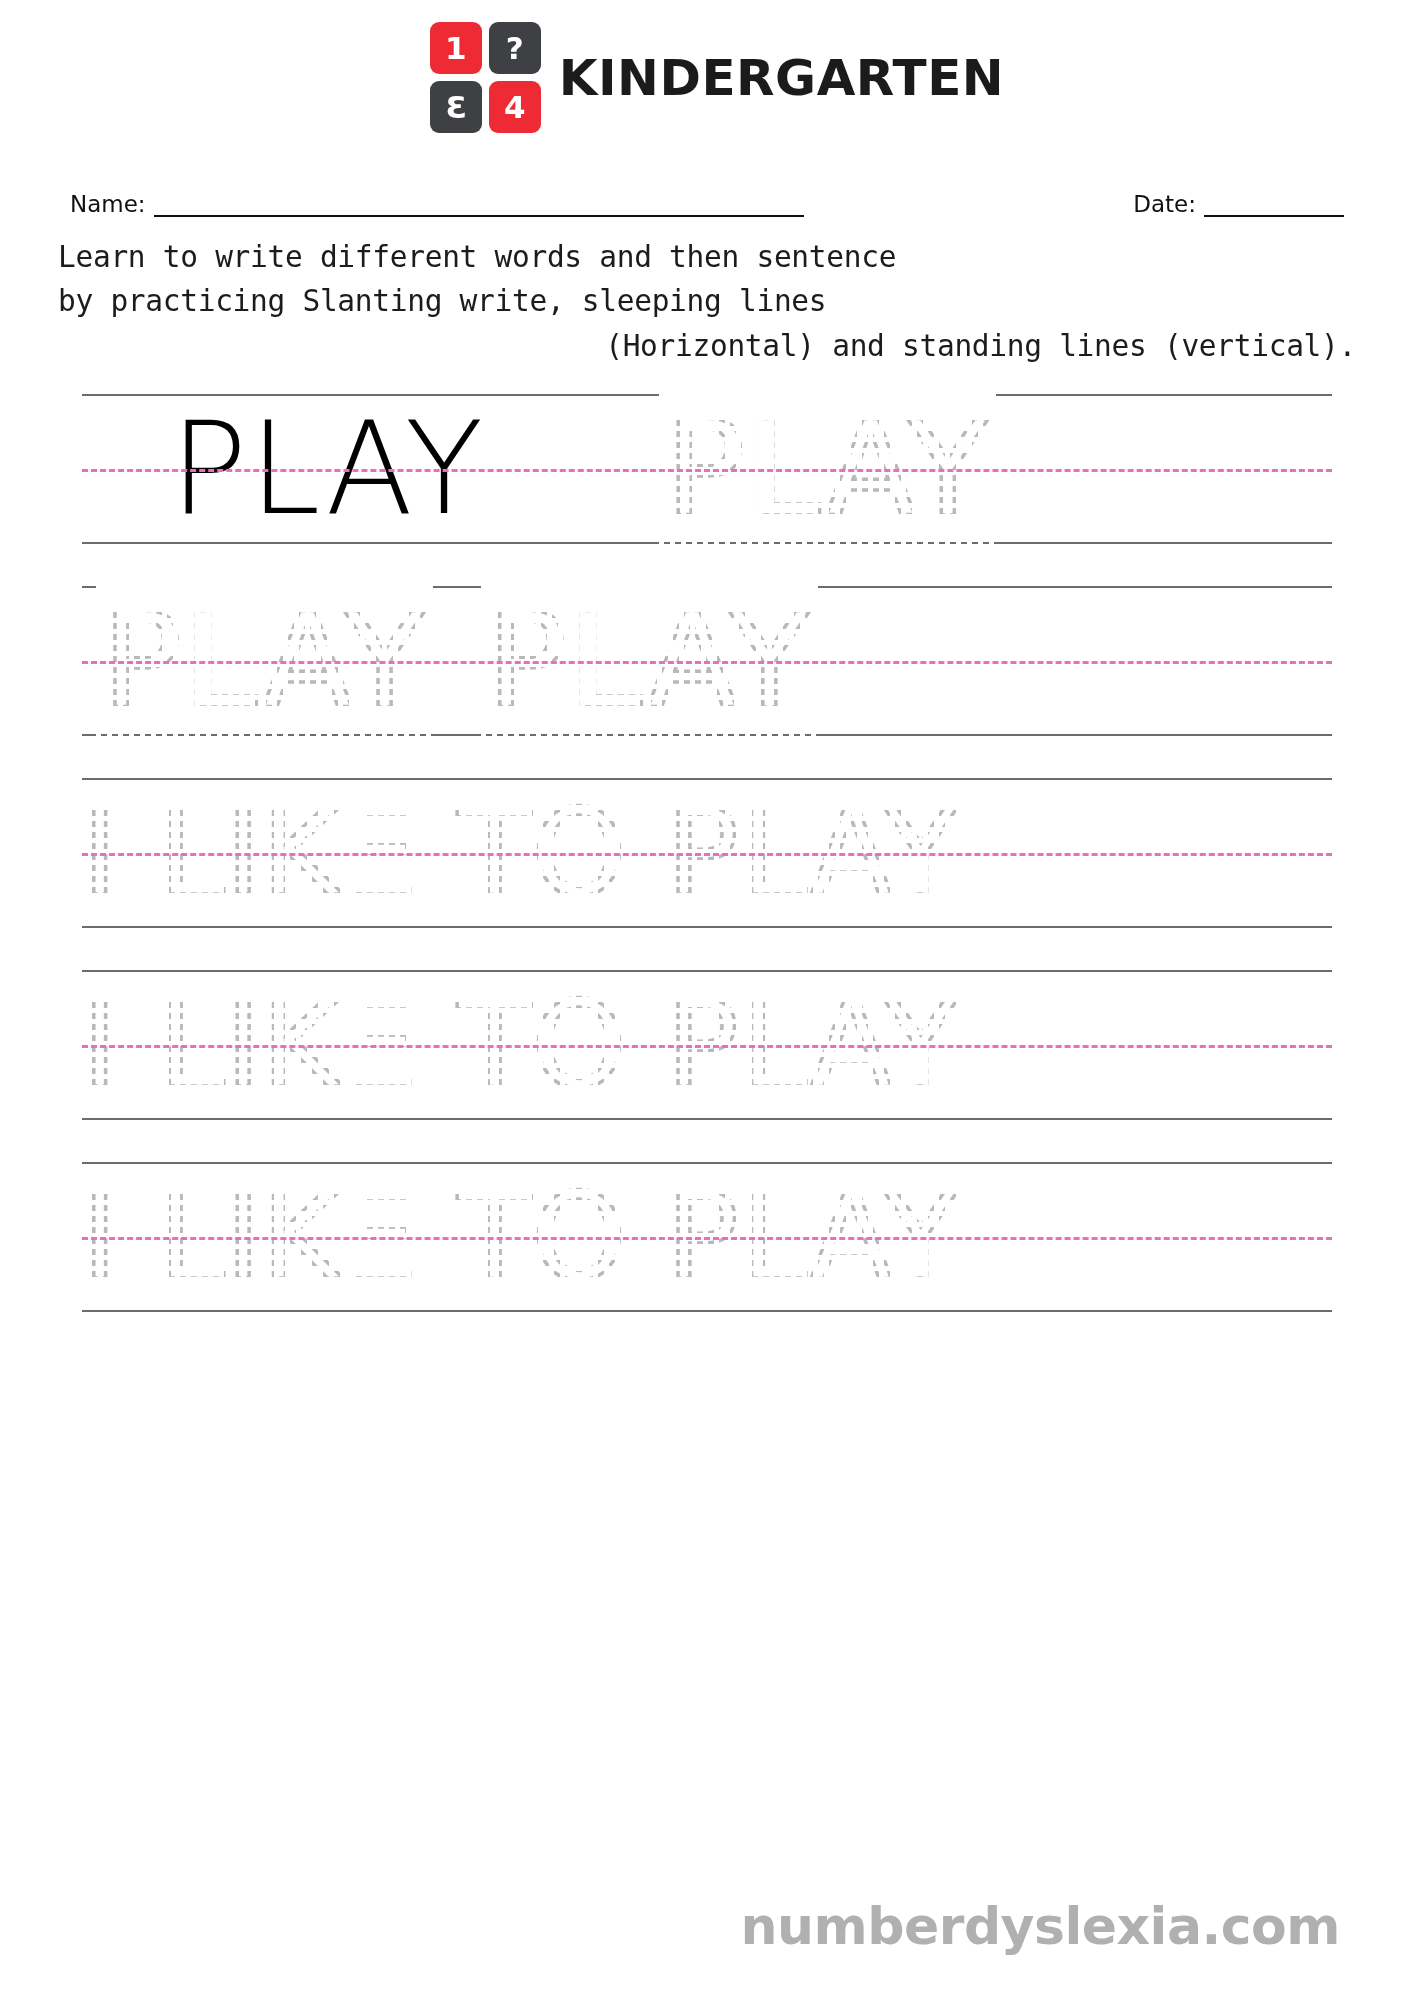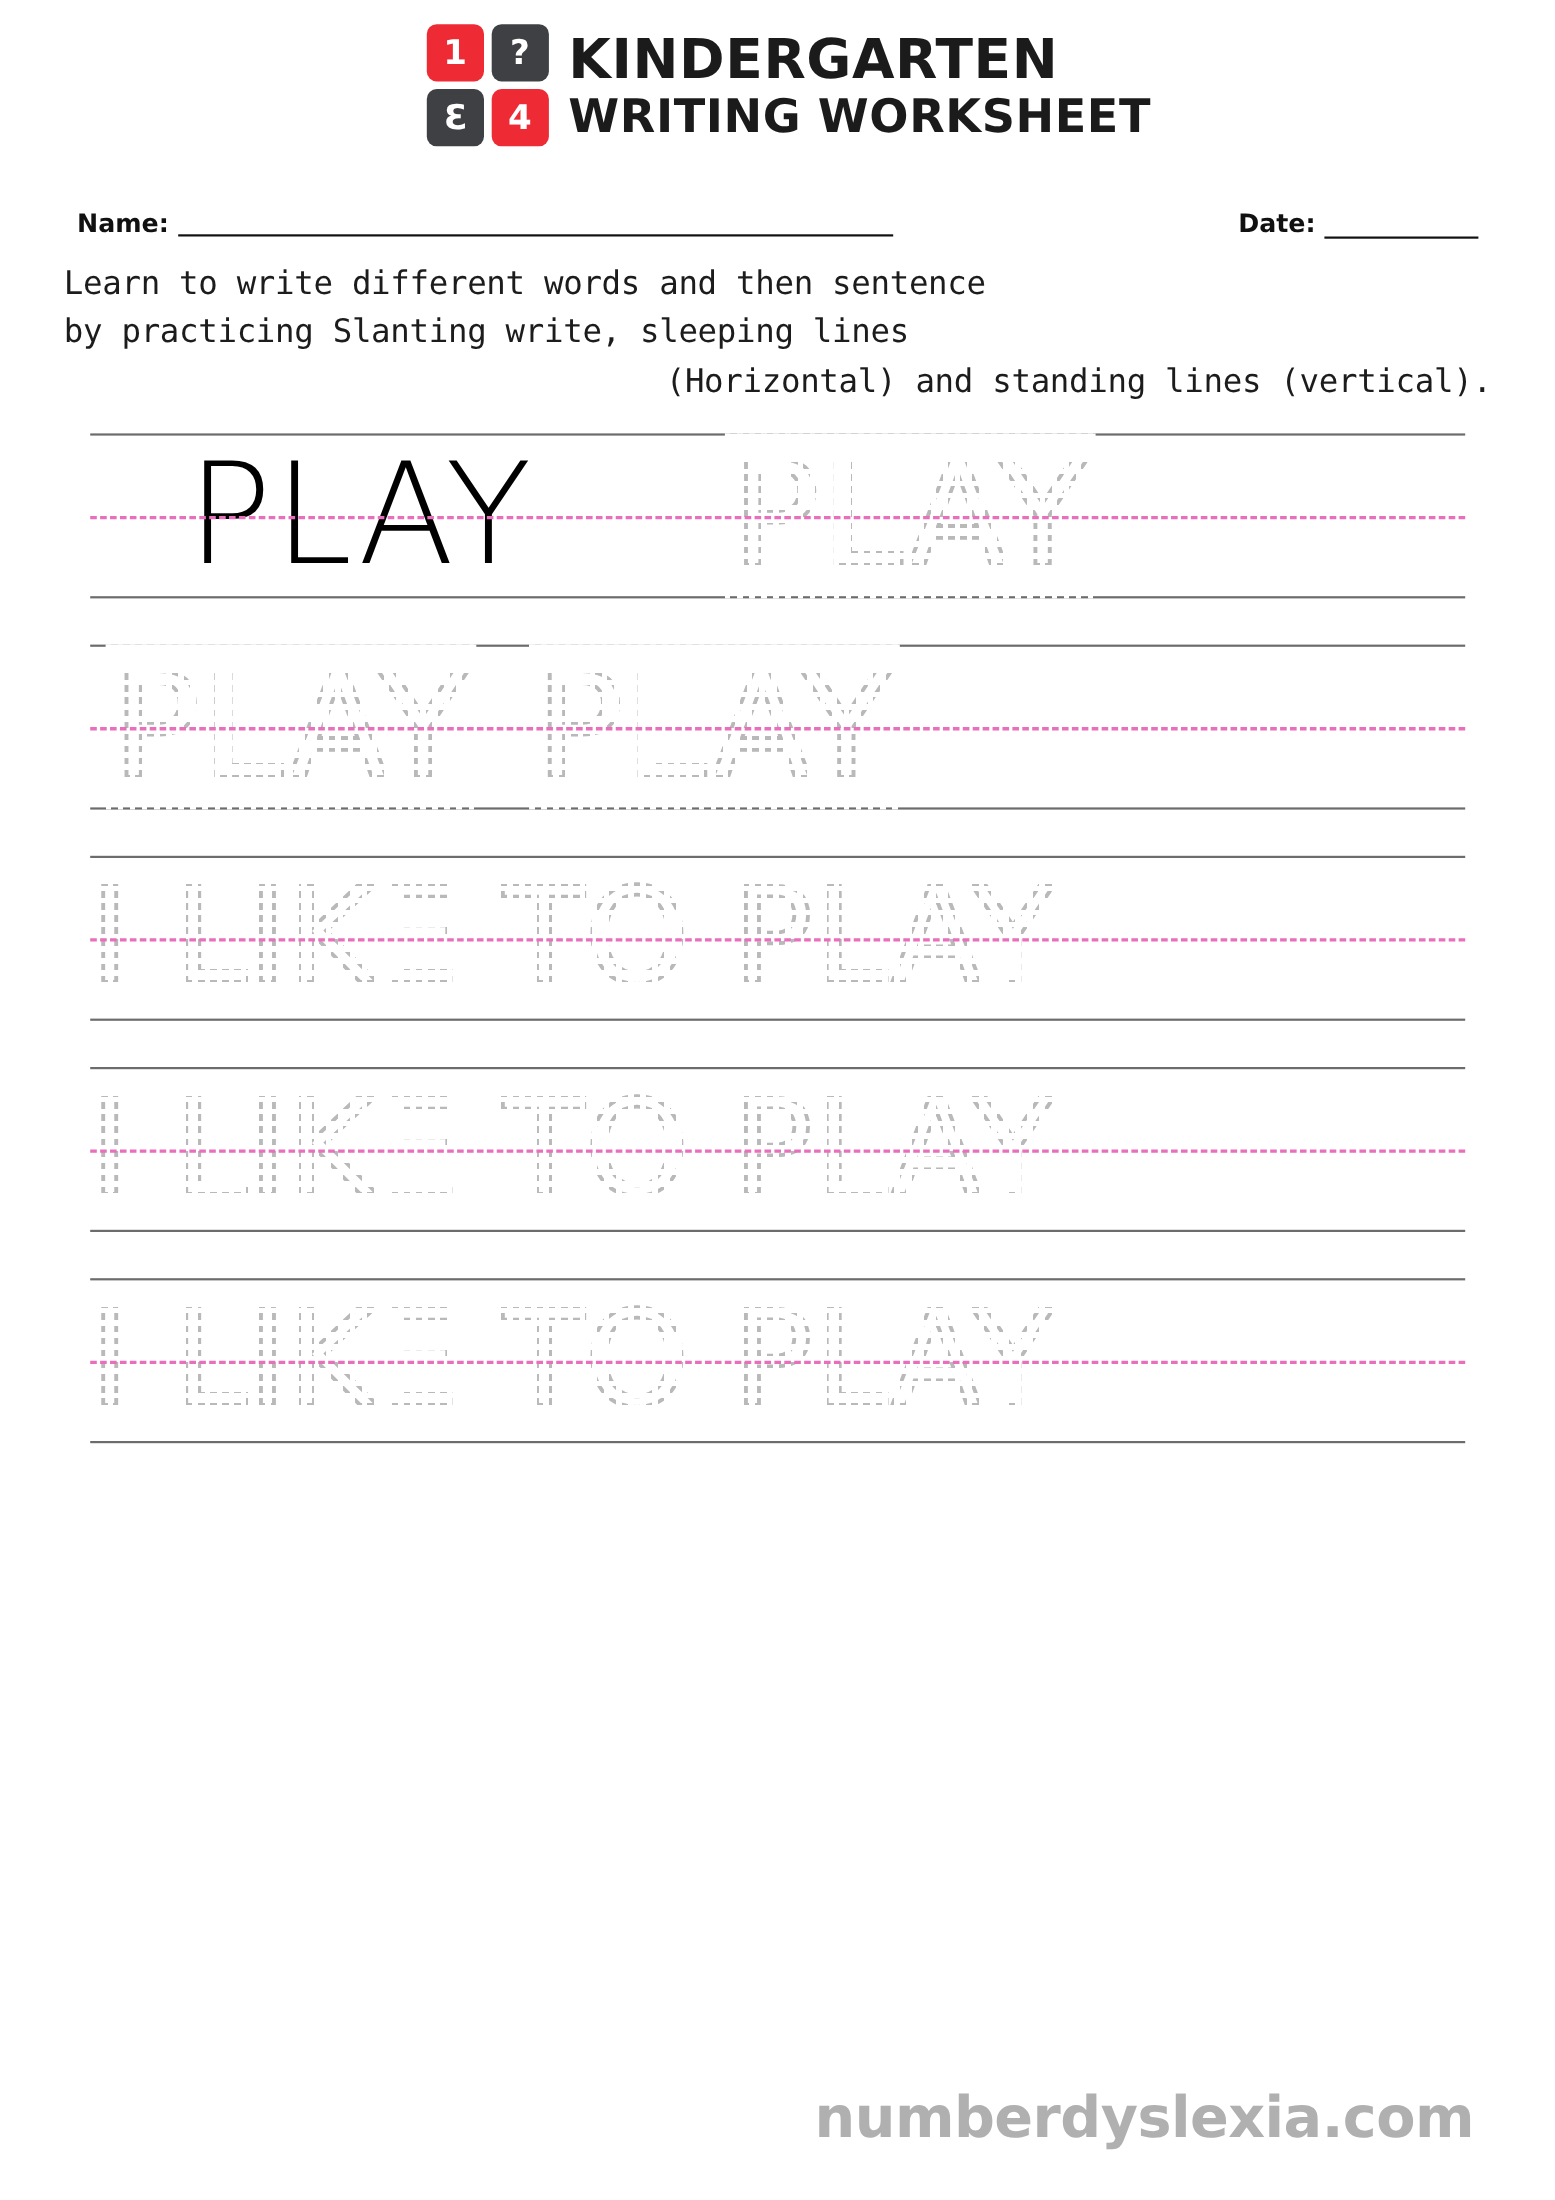--- a/index.html
+++ b/index.html
@@ -68,22 +68,23 @@
     font-size: 42px;
     letter-spacing: 0.5px;
     color: #1b1b1b;
     margin-top: 6px;
   }
 
   
   .namedate {
     margin: 58px 70px 0 70px;
     display: flex;
+    align-items: flex-end;
     font-size: 23px;
-    font-weight: bold;
+    font-weight: normal;
     color: #111;
     font-family: "DejaVu Sans", sans-serif;
   }
   .nd-label { white-space: nowrap; }
   .nd-rule {
     border-bottom: 2.5px solid #111;
     height: 22px;
     margin-left: 8px;
   }
   .name-rule { width: 650px; }
@@ -210,21 +211,20 @@
 <div class="header">
   <div class="logo-wrap">
     <div class="logo-tiles">
       <div class="tile red">1</div>
       <div class="tile dark">?</div>
       <div class="tile dark flip">3</div>
       <div class="tile red">4</div>
     </div>
     <div class="logo-text">
       <div class="logo-line1">KINDERGARTEN</div>
-      <div class="logo-line2">WRITING WORKSHEET</div>
     </div>
   </div>
 </div>
 
 <div class="namedate">
   <span class="nd-label">Name:</span>
   <span class="nd-rule name-rule"></span>
   <span class="date-block">
     <span class="nd-label">Date:</span>
     <span class="nd-rule date-rule"></span>

